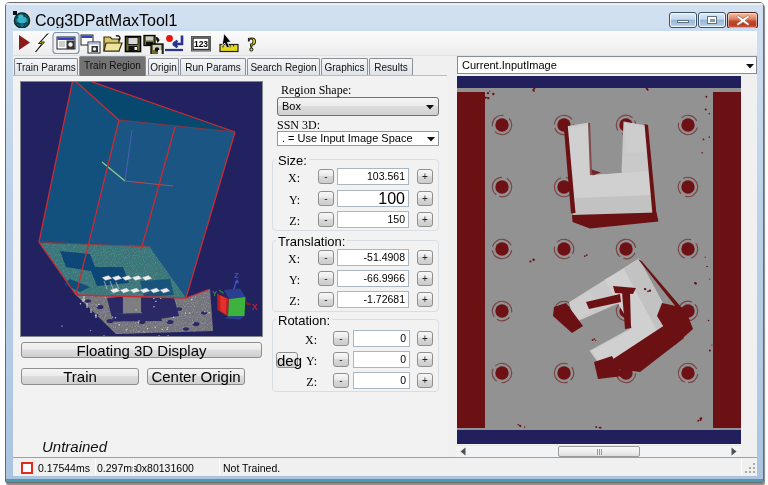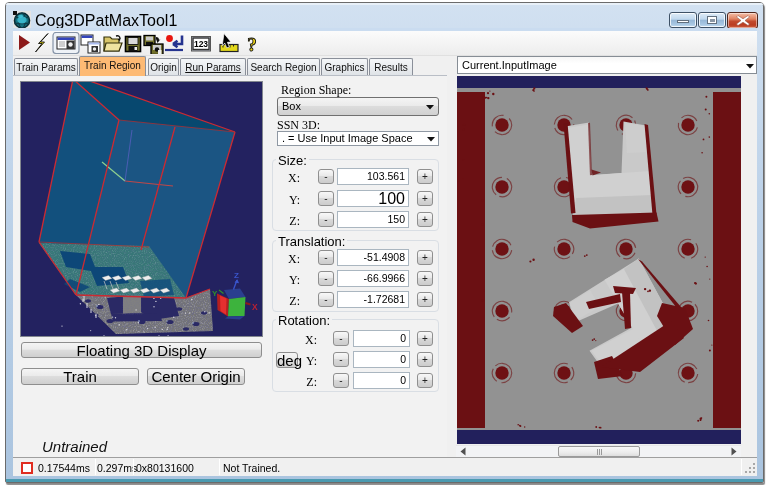--- a/index.html
+++ b/index.html
@@ -83,26 +83,26 @@
 <rect x="180" y="6" width="16" height="11.5" fill="#fff" stroke="#333" stroke-width="1.4"></rect>
 <text x="188" y="15.2" font-family="Liberation Sans,sans-serif" font-size="8.5" font-weight="bold" fill="#000" text-anchor="middle">123</text>
 <rect x="207" y="12.5" width="18" height="7" fill="#e3d81b" stroke="#222" stroke-width="1.2"></rect>
 <path d="M210 12.5 v3 M213.5 12.5 v2 M217 12.5 v3 M220.5 12.5 v2" stroke="#222" stroke-width="1"></path>
 <path d="M211 1.5 l7 8.5 l-3.6 0.3 l2 4.6 l-2.6 1 l-2 -4.7 l-2.6 2.4 z" fill="#000" stroke="#fff" stroke-width="0.7"></path>
 <text x="239" y="19" font-family="Liberation Serif,serif" font-size="19" font-weight="bold" fill="#f2d918" stroke="#111" stroke-width="0.9" text-anchor="middle">?</text>
 </svg>
 
 <div class="tab" style="left:14px;width:64px;">Train Params</div>
 <div class="tab" style="left:148px;width:31px;">Origin</div>
-<div class="tab" style="left:180px;width:66px;text-decoration:underline;">Run Params</div>
+<div class="tab" style="left:180px;width:66px;">Run Params</div>
 <div class="tab" style="left:247px;width:73px;">Search Region</div>
 <div class="tab" style="left:321px;width:47px;">Graphics</div>
 <div class="tab" style="left:369px;width:44px;">Results</div>
 <div class="abs" style="left:13px;top:75px;width:434px;height:383px;background:#f2f2f2;border-top:1px solid #b9bec6;"></div>
-<div class="tab" style="left:79px;top:56px;width:67px;height:20px;background:#fdba74;z-index:5;">Train Region</div>
+<div class="tab" style="left:79px;top:56px;width:67px;height:20px;background:#737373;z-index:5;">Train Region</div>
 <div class="abs" style="left:20px;top:81px;width:243px;height:256px;border:1px solid #82878f;background:#232260;"></div>
 <svg class="abs" style="left:21px;top:82px" width="241" height="254" viewBox="21 82 241 254">
 <defs>
 <filter id="ns1" x="-5%" y="-5%" width="110%" height="110%">
 <feTurbulence type="fractalNoise" baseFrequency="0.9" numOctaves="2" seed="11" result="t"></feTurbulence>
 <feColorMatrix in="t" type="matrix" values="0 0 0 0 0.92  0 0 0 0 0.92  0 0 0 0 0.92  0 0 0 1.6 -0.75"></feColorMatrix>
 </filter>
 <filter id="ns2" x="-5%" y="-5%" width="110%" height="110%">
 <feTurbulence type="fractalNoise" baseFrequency="0.95" numOctaves="2" seed="4" result="t"></feTurbulence>
 <feColorMatrix in="t" type="matrix" values="0 0 0 0 0.13  0 0 0 0 0.13  0 0 0 0 0.35  0 0 0 1.7 -0.6"></feColorMatrix>

